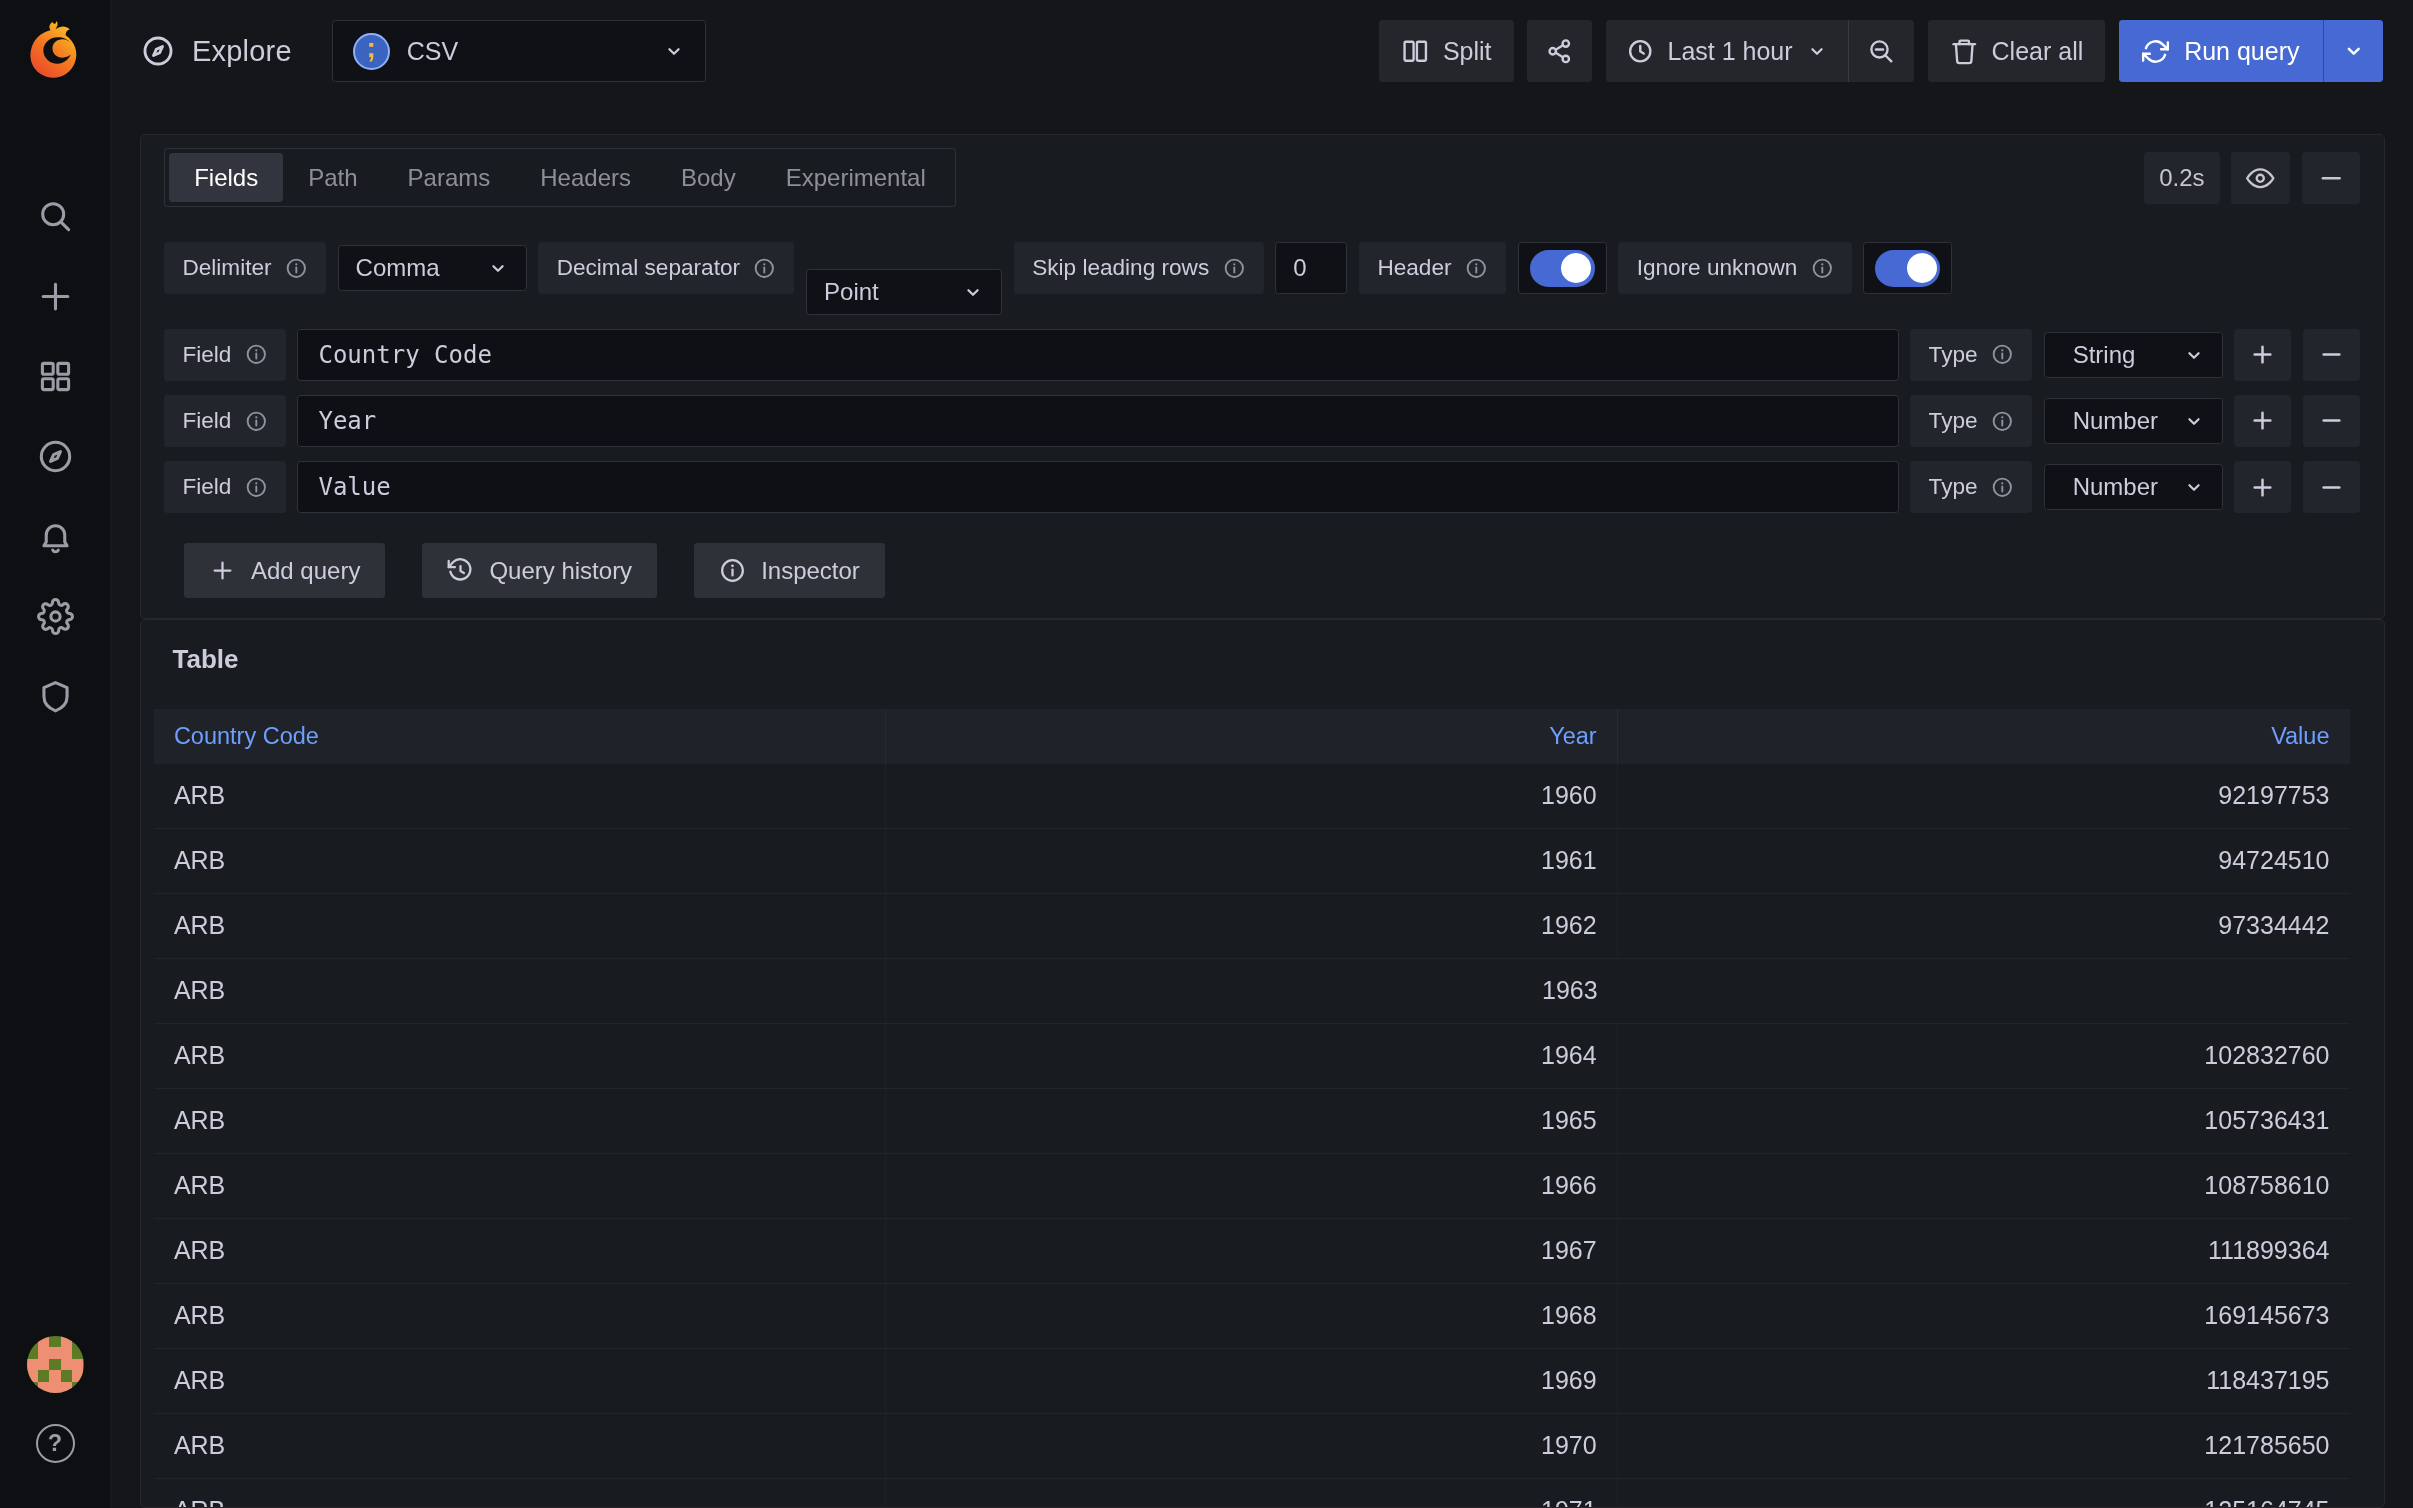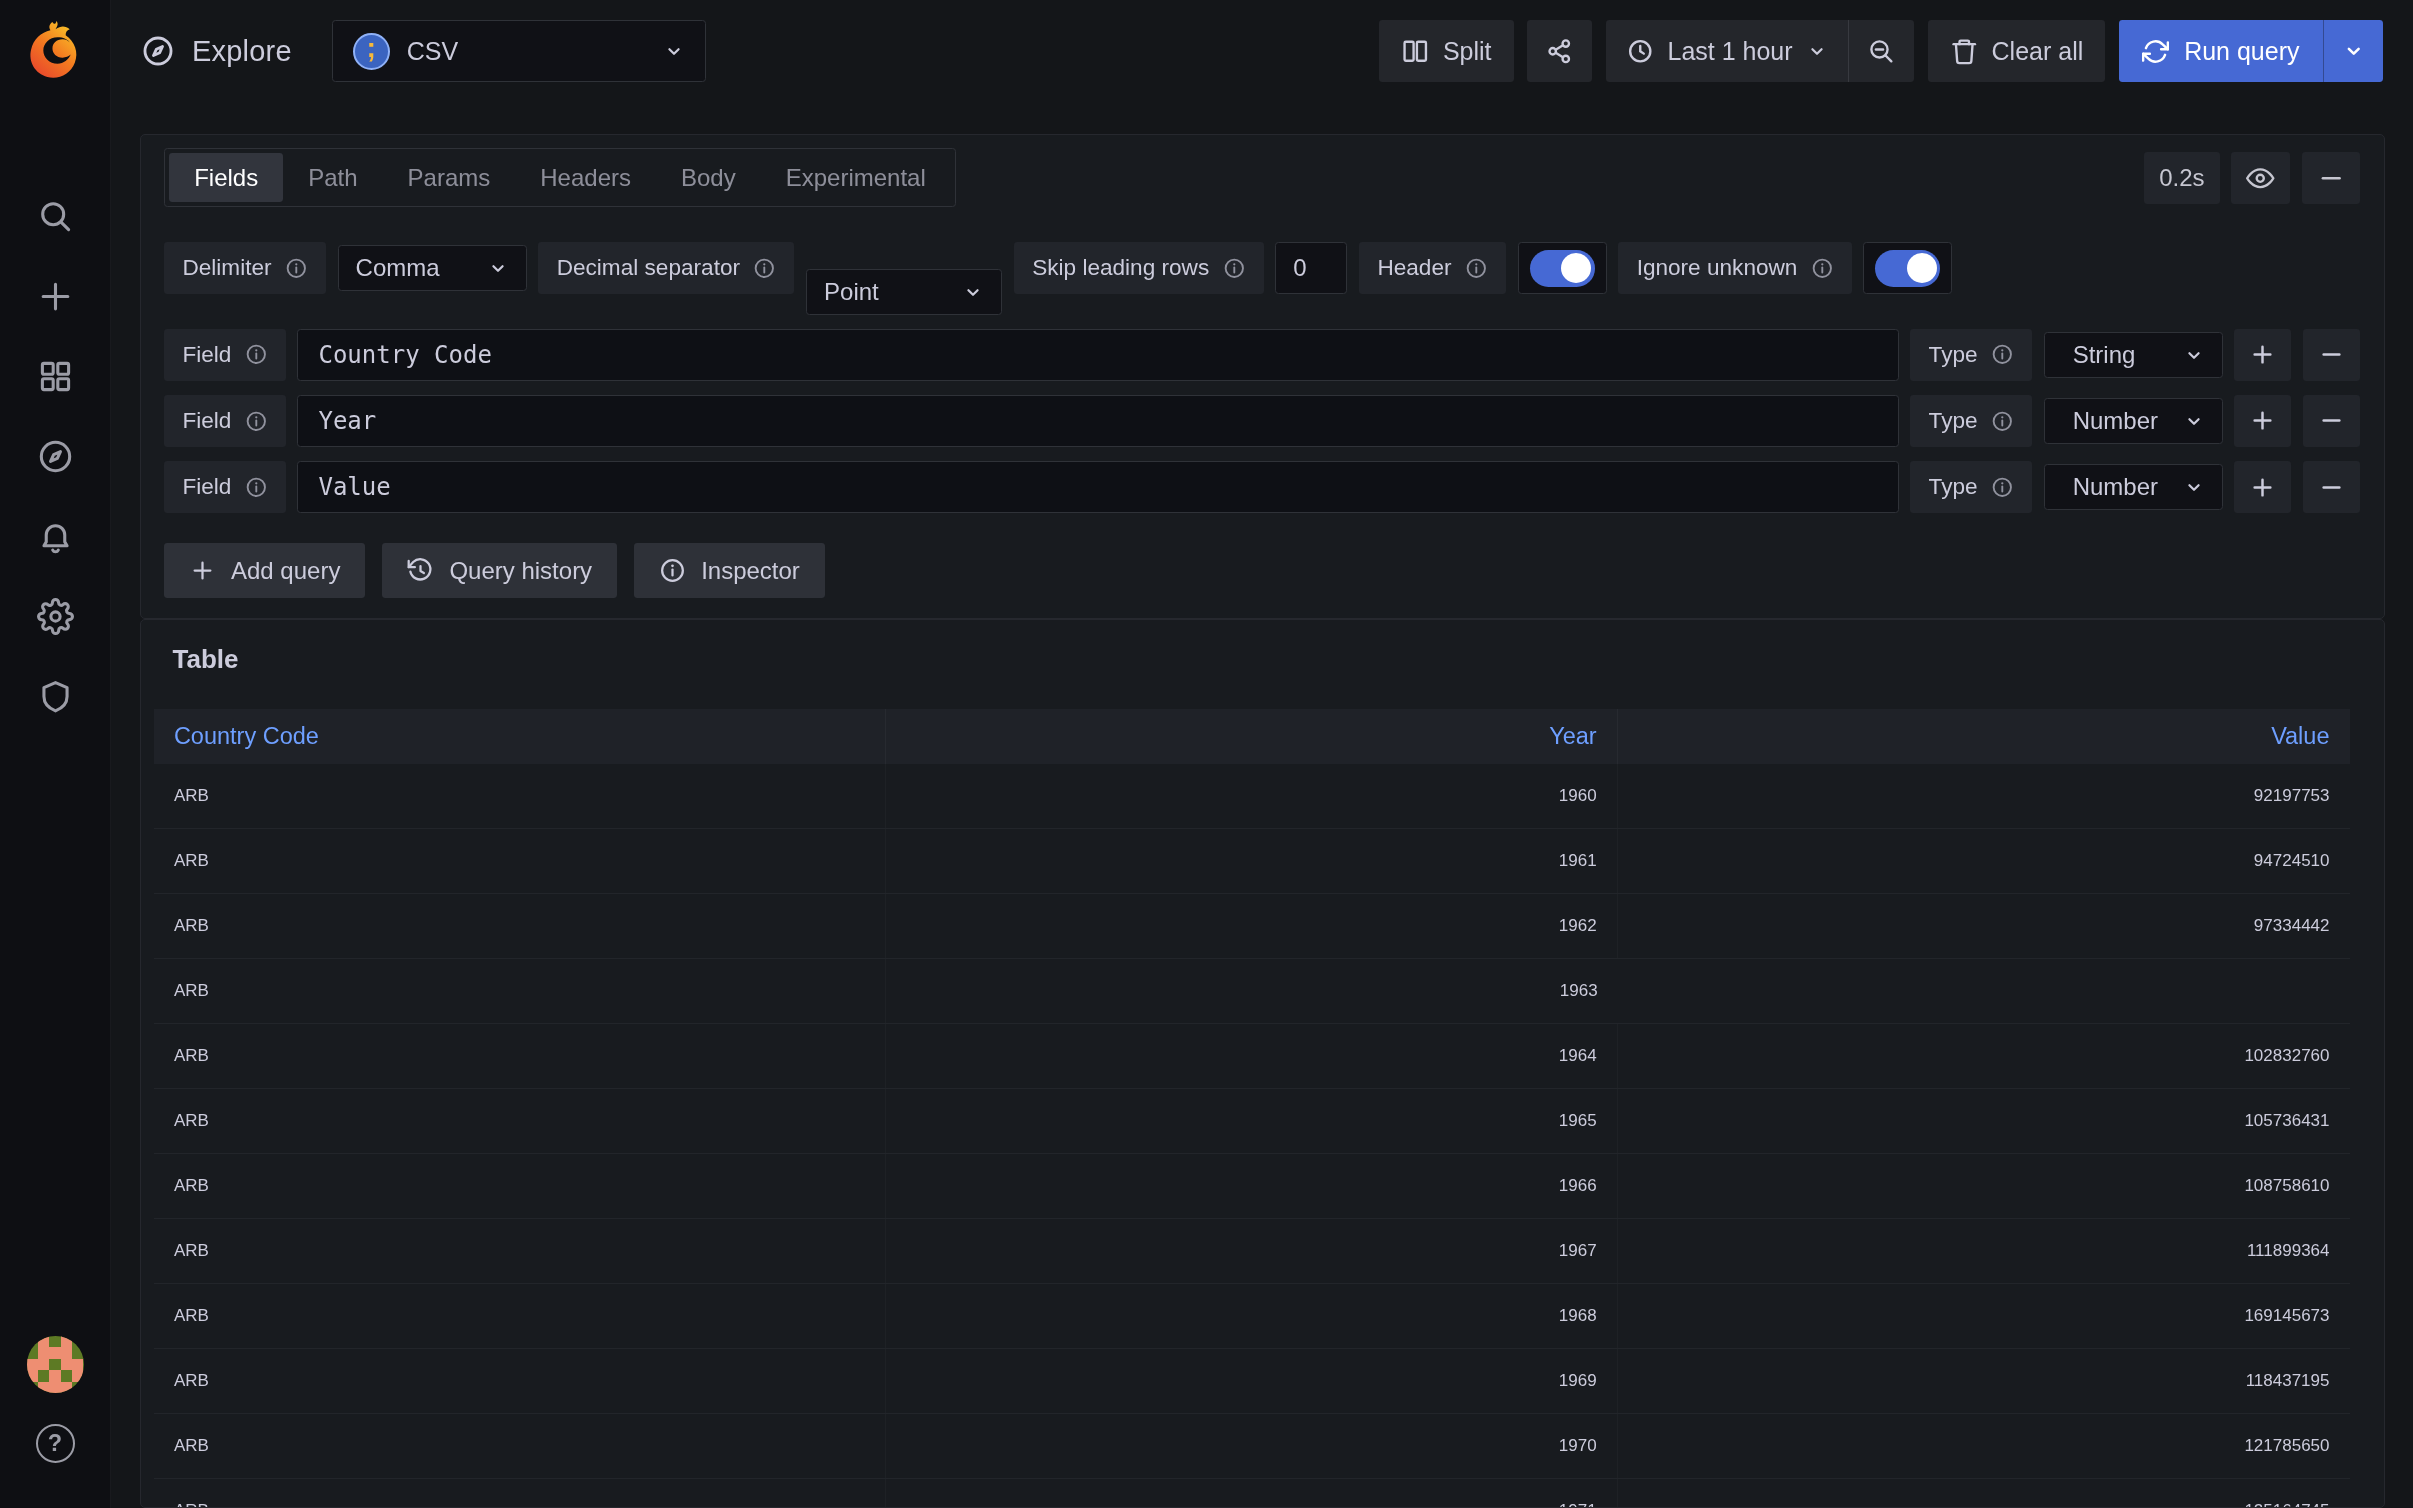--- a/index.html
+++ b/index.html
@@ -101,34 +101,34 @@
                  border-radius:50%;background:#fff;}
   .field-input{flex:1;height:52px;background:#0e1015;border:1.7px solid var(--input-border);
                border-radius:3.4px;color:var(--text);font-family:"DejaVu Sans Mono",monospace;
                font-size:24px;padding:0 20px;min-width:0;}
   .sq-btn{width:57px;height:52px;background:#22252b;border:none;border-radius:3.4px;color:var(--text);
           display:flex;align-items:center;justify-content:center;cursor:pointer;}
   .sq-btn svg{width:27px;height:27px;}
   .qp-actions{display:flex;gap:17px;margin-top:30px;}
   .action-btn{height:55px;background:var(--btn-bg);border:none;border-radius:3.4px;display:flex;
               align-items:center;gap:15px;padding:0 25px;font-size:24px;font-weight:500;
-              color:var(--text);cursor:pointer;font-family:inherit;}
+              color:var(--text);cursor:pointer;font-family:inherit;margin-left:20px;}
   .action-btn svg{width:27px;height:27px;}
   
   .table-panel{flex:1;display:flex;flex-direction:column;overflow:hidden;}
   .panel-title{padding:23.5px 32px 0;font-size:26px;font-weight:600;color:var(--text);}
   .tbl{margin:34px 34px 0 13.4px;flex:1;overflow:hidden;}
   .thead{display:grid;grid-template-columns:1fr 1fr 1fr;background:var(--header-row-bg);height:55px;}
   .th{display:flex;align-items:center;padding:0 20px;color:var(--link);font-size:23.5px;
       border-right:1.7px solid rgba(204,204,220,0.05);cursor:pointer;}
   .th:last-child{border-right:none;}
   .th.num{justify-content:flex-end;}
   .tr{display:grid;grid-template-columns:1fr 1fr 1fr;height:65px;
       border-bottom:1.7px solid rgba(204,204,220,0.06);}
-  .td{display:flex;align-items:center;padding:0 20px;font-size:17px;color:var(--text);
+  .td{display:flex;align-items:center;padding:0 20px;font-size:25px;color:var(--text);
       border-right:1.7px solid rgba(204,204,220,0.035);}
   .td:last-child{border-right:none;}
   .td.num{justify-content:flex-end;}
 </style>
 </head>
 <body>
 
 <aside class="sidebar">
   <div class="logo">
     <svg viewBox="0 0 64 64">

